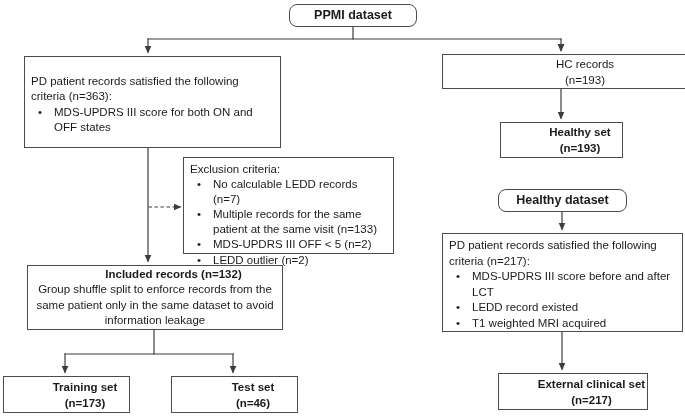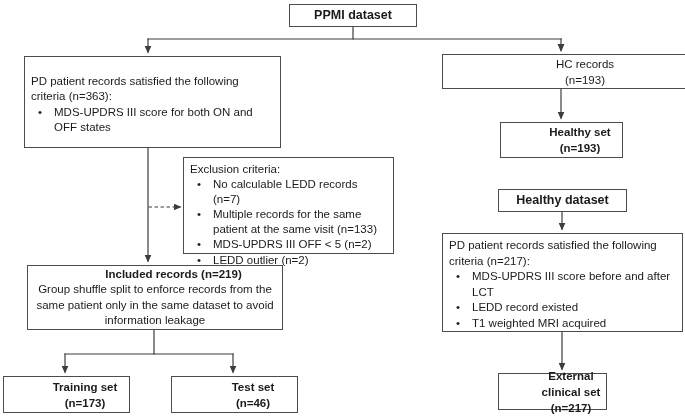--- a/index.html
+++ b/index.html
@@ -29,21 +29,21 @@
     font-size:11.5px;
     line-height:15.3px;
   }
   .box.pad{padding:17px 6px 2px 6px;}
   .box.center{
     display:flex;flex-direction:column;
     align-items:center;justify-content:center;
     text-align:center;
   }
   .bold{font-weight:bold;padding-left:37px;}
-  .title-box{font-weight:bold;font-size:12.5px;}
+  .title-box{font-weight:bold;font-size:12.5px;border-radius:8px;}
   ul.bullets{margin:0;padding:0;list-style:none;}
   ul.bullets li{position:relative;padding-left:23px;}
   ul.bullets li::before{content:"\2022";position:absolute;left:7px;}
   .exclusion-box{line-height:15.1px;padding:4px 6px 2px 6px;}
 </style>
 </head>
 <body>
 
 <div class="canvas">
 
@@ -83,21 +83,21 @@
     <div>Exclusion criteria:</div>
     <ul class="bullets">
       <li>No calculable LEDD records (n=7)</li>
       <li>Multiple records for the same patient at the same visit (n=133)</li>
       <li>MDS-UPDRS III OFF &lt; 5 (n=2)</li>
       <li>LEDD outlier (n=2)</li>
     </ul>
   </div>
 
   <div class="box center" style="left:27px;top:265px;width:256px;height:65px;padding:2px 8px;">
-    <div class="bold">Included records (n=219)</div>
+    <div class="bold">Included records (n=132)</div>
     <div>Group shuffle split to enforce records from the same patient only in the same dataset to avoid information leakage</div>
   </div>
 
   <div class="box center bold" style="left:3px;top:376px;width:127px;height:37px;line-height:16px;">
     <div>Training set</div>
     <div>(n=173)</div>
   </div>
 
   <div class="box center bold" style="left:171px;top:376px;width:127px;height:37px;line-height:16px;">
     <div>Test set</div>
@@ -120,18 +120,18 @@
 
   <div class="box pad" style="left:442px;top:233px;width:241px;height:99px;line-height:15.5px;padding-top:4px;">
     <div>PD patient records satisfied the following criteria (n=217):</div>
     <ul class="bullets">
       <li>MDS-UPDRS III score before and after LCT</li>
       <li>LEDD record existed</li>
       <li>T1 weighted MRI acquired</li>
     </ul>
   </div>
 
-  <div class="box center bold" style="left:498px;top:373px;width:109px;height:37px;line-height:16px;text-align:center;">
+  <div class="box center bold" style="left:498px;top:373px;width:150px;height:37px;line-height:16px;text-align:center;">
     <div>External clinical set</div>
     <div>(n=217)</div>
   </div>
 
 </div>
 
 </body></html>

